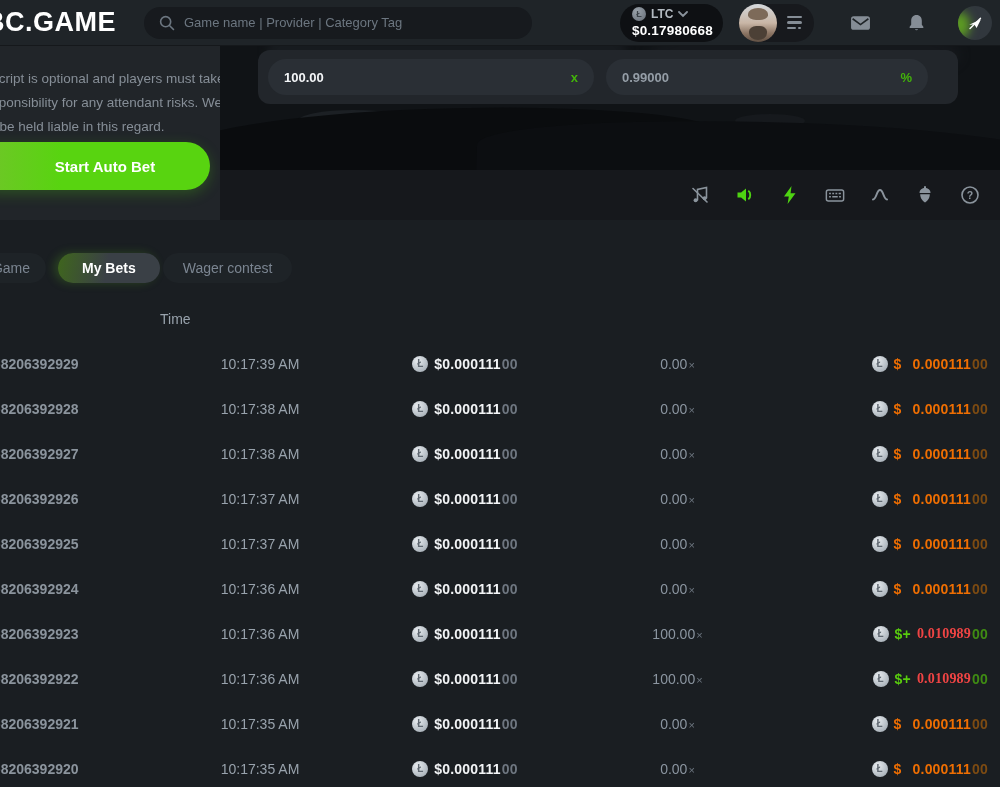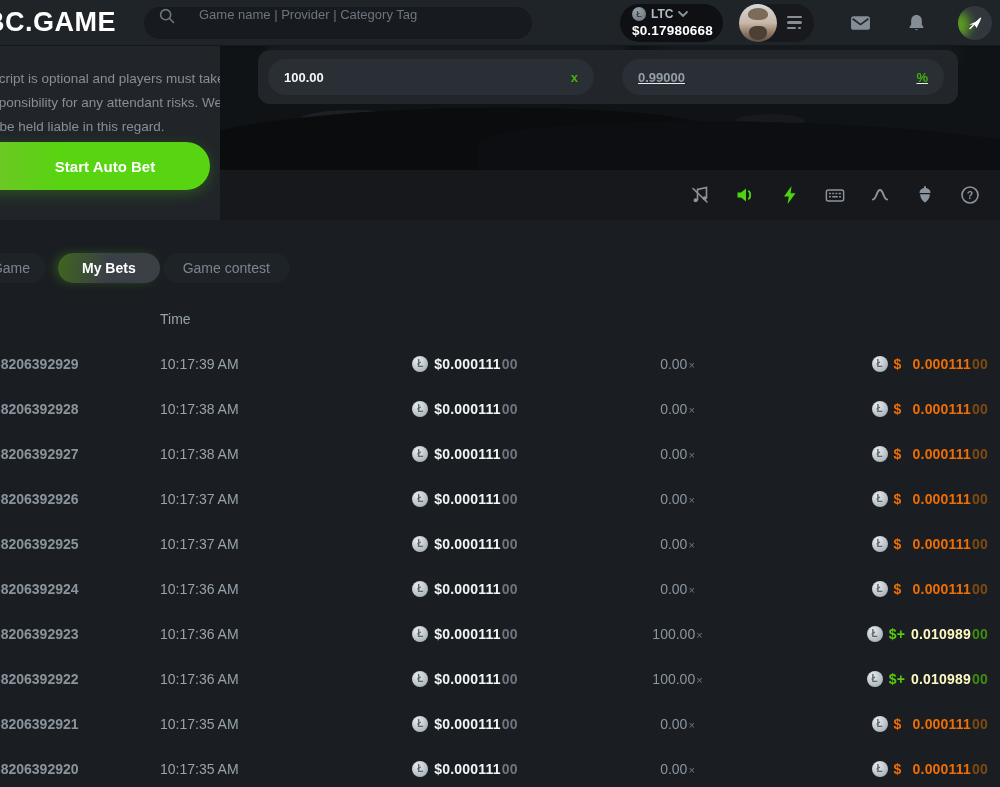--- a/index.html
+++ b/index.html
@@ -3,21 +3,21 @@
 <meta charset="utf-8">
 <style>
   * { margin:0; padding:0; box-sizing:border-box; }
   html,body { background:#0c0e10; }
   body { font-family:"Liberation Sans","DejaVu Sans",sans-serif; }
   #page { position:relative; width:1000px; height:787px; overflow:hidden; background:#1a1e22; color:#e7ebee; }
 
   
   .topbar { position:relative; display:flex; align-items:center; height:45px; background:#1f2428; box-shadow:0 1px 0 #15181b; z-index:5; }
   .logo { font-size:27px; font-weight:800; letter-spacing:.5px; color:#ffffff; margin-left:-15px; white-space:nowrap; }
-  .search { display:flex; align-items:flex-start; gap:23px; margin-left:28px; width:388px; height:32px; border-radius:16px; background:#171a1e; padding:0 14px; color:#6c7680; }
+  .search { display:flex; align-items:center; gap:8px; margin-left:28px; width:388px; height:32px; border-radius:16px; background:#171a1e; padding:0 14px; color:#6c7680; }
   .search svg { flex:0 0 auto; }
   .search-ph { font-size:13px; color:#6c7680; white-space:nowrap; }
   .tb-right { display:flex; align-items:center; margin-left:auto; margin-right:8px; gap:0; }
   .balance-pill { display:flex; align-items:center; height:38px; border-radius:21px; background:#0e1013; padding-left:12px; }
   .ltc-block { display:flex; flex-direction:column; justify-content:center; line-height:1; padding-right:10px; }
   .ltc-top { display:flex; align-items:center; gap:5px; }
   .ltc-code { font-size:12px; font-weight:700; color:#b3bac1; }
   .ltc-balance { font-size:13.5px; font-weight:800; color:#ffffff; margin-top:3px; letter-spacing:.2px; }
   .coin { display:inline-flex; align-items:center; justify-content:center; width:16px; height:16px; border-radius:50%; background:radial-gradient(circle at 35% 30%, #e9edf0, #b7bfc6 60%, #99a2aa); color:#5f6871; font-size:10px; font-weight:800; flex:0 0 auto; }
   .coin.dim { width:14px; height:14px; background:radial-gradient(circle at 35% 30%, #9aa2aa, #777f88 65%, #646c74); color:#3b4248; font-size:9px; }
@@ -53,21 +53,21 @@
   .gs1 { left:6%; top:-34px; width:46%; height:80px; border-radius:50%; background:#171b1f; filter:blur(4px); }
   .gs2 { left:55%; top:-20px; width:40%; height:60px; border-radius:50%; background:#15181c; filter:blur(5px); }
   .gs3 { left:-5%; bottom:42px; width:70%; height:70px; background:#0a0c0e; border-radius:45% 55% 0 0; transform:rotate(-2deg); }
   .gs4 { right:-8%; bottom:38px; width:75%; height:60px; background:#0c0e11; border-radius:55% 45% 0 0; transform:rotate(2deg); }
   .gs5 { left:10%; bottom:88px; width:110px; height:22px; border-radius:50%; background:#1c2024; }
   .gs6 { left:66%; bottom:92px; width:70px; height:14px; border-radius:50%; background:#16191d; }
 
   .inputs-panel { position:absolute; left:38px; top:5px; width:700px; height:54px; border-radius:12px; background:#22262b; }
   .pill-input { position:absolute; top:9px; height:36px; border-radius:18px; background:#2a2f35; display:flex; align-items:center; justify-content:space-between; padding:0 16px; }
   .pill-input.left { left:10px; width:326px; }
-  .pill-input.right { left:364px; width:322px;text-decoration:underline; }
+  .pill-input.right { left:348px; width:322px; }
   .pill-val { font-size:13px; font-weight:800; color:#f4f6f8; }
   .pill-val.muted { color:#959ea7; font-weight:700; }
   .pill-suffix { font-size:13px; font-weight:800; color:#42b30a; }
 
   .house-edge { position:absolute; left:635px; top:72px; height:30px; padding:0 16px; border-radius:15px; background:rgba(255,255,255,.045);
     display:flex; align-items:center; font-size:13px; color:#8b959f; white-space:nowrap; }
 
   .iconbar { position:absolute; left:0; right:0; bottom:0; height:50px; background:#16181c; display:flex; align-items:center; justify-content:flex-end; gap:25px; padding-right:20px; }
   .gicon { width:20px; height:20px; color:#8b949d; display:flex; align-items:center; justify-content:center; cursor:pointer; }
   .gicon.green { color:#4ed312; }
@@ -80,32 +80,32 @@
   .tab.active { margin-left:12px; padding:0 24px; font-weight:800; color:#ffffff;
     background:linear-gradient(100deg,#3f661d 0%,#3a4046 48%); box-shadow:-4px 0 10px rgba(90,180,30,.25); }
   .tab.plain { margin-left:3px; padding:0 20px; }
 
   .thead { display:grid; grid-template-columns:160px 200px 210px 215px auto; align-items:center; height:44px; margin-top:14px; font-size:14px; color:#67717b; }
   .thead .c-time,.thead .c-bet,.thead .c-payout { text-align:left; }
   .thead .c-profit { text-align:right; padding-right:12px; }
 
   .trow { display:grid; grid-template-columns:160px 200px 210px 215px auto; align-items:center; height:45px; font-size:14px; }
   .c-id { color:#8b949d; font-weight:600; margin-left:-4px; white-space:nowrap; }
-  .c-time { text-align:left; color:#98a2ac; }
+  .c-time { text-align:center; color:#98a2ac; }
   .c-bet { display:flex; align-items:center; justify-content:center; gap:6px; }
   .bet-main { font-weight:800; color:#f2f4f6; letter-spacing:.2px; }
   .bet-sub { font-weight:800; color:#6e7680; margin-left:-5px; letter-spacing:.2px; }
   .c-payout { text-align:center; color:#8b95a0; }
   .payout-x { font-size:11px; color:#6d7680; margin-left:1px; }
   .c-profit { display:flex; align-items:center; justify-content:flex-end; gap:6px; padding-right:12px; font-weight:800; letter-spacing:.2px; }
   .trow.loss .p-prefix { color:#ee6e02; margin-right:5px; }
   .trow.loss .p-main { color:#ee6e02; }
   .trow.loss .p-sub { color:#7d4b12; margin-left:-5px; }
   .trow.win .p-prefix { color:#58cb0e; margin-right:0; }
-  .trow.win .p-main { color:#fef9c3; }
+  .trow.win .p-main { color:#ef4444;font-family:Liberation Serif, serif; }
   .trow.win .p-sub { color:#3f8c13; margin-left:-5px; }
 </style>
 </head>
 <body>
 
 <div id="page">
 
   <div class="topbar">
     <div class="logo">BC.GAME</div>
 
@@ -253,21 +253,21 @@
 
   <div class="bets">
     <div class="tabs">
       <div class="tab first">
           <span>Game</span>
         </div>
       <div class="tab active">
           <span>My Bets</span>
         </div>
       <div class="tab plain">
-          <span>Game contest</span>
+          <span>Wager contest</span>
         </div>
     </div>
 
     <div class="thead">
       <div class="c-id"></div>
       <div class="c-time">Time</div>
     </div>
 
     <div id="rows">
   <div class="trow loss">

